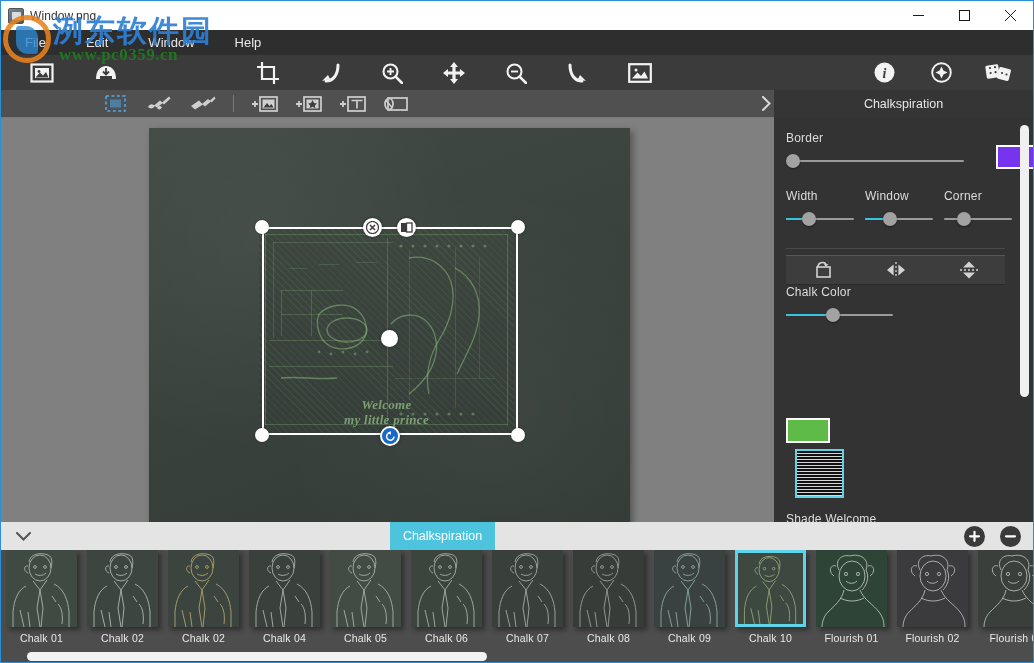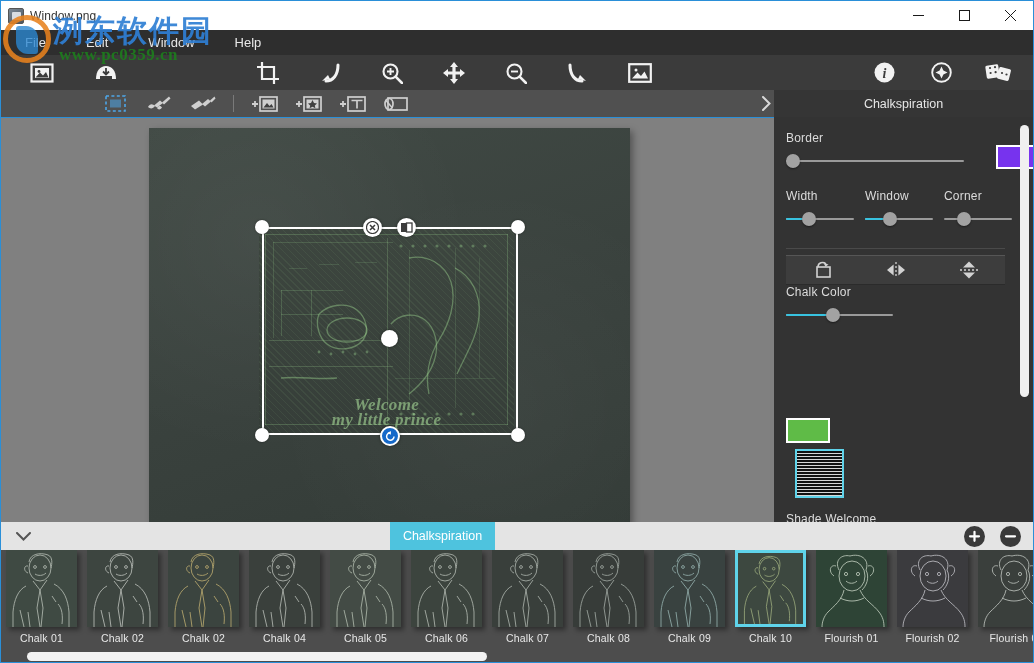--- a/index.html
+++ b/index.html
@@ -105,21 +105,21 @@
     left:110px; top:100px;
     background:
       repeating-linear-gradient(45deg, rgba(140,190,130,.09) 0 1px, transparent 1px 5px),
       linear-gradient(180deg,#3d463f,#363e39);
     overflow:hidden;
   }
   .art .stroke { position:absolute; background:rgba(150,205,140,.5); }
   .art-caption {
     position:absolute; left:8px; bottom:6px; right:8px;
     font-family:"Liberation Serif", serif; font-style:italic; font-weight:bold;
-    font-size:17px; color:rgba(165,215,150,.62); line-height:15px;
+    font-size:13px; color:rgba(165,215,150,.62); line-height:15px;
     text-align:center; letter-spacing:.3px;
   }
 
   
   .selframe { position:absolute; left:113px; top:99px; width:256px; height:208px; }
   .selframe .edge { position:absolute; background:#ffffff; }
   .selframe .eh { height:2px; left:0; right:0; }
   .selframe .ev { width:2px; top:0; bottom:0; }
   .handle {
     position:absolute; width:14px; height:14px; border-radius:50%;

